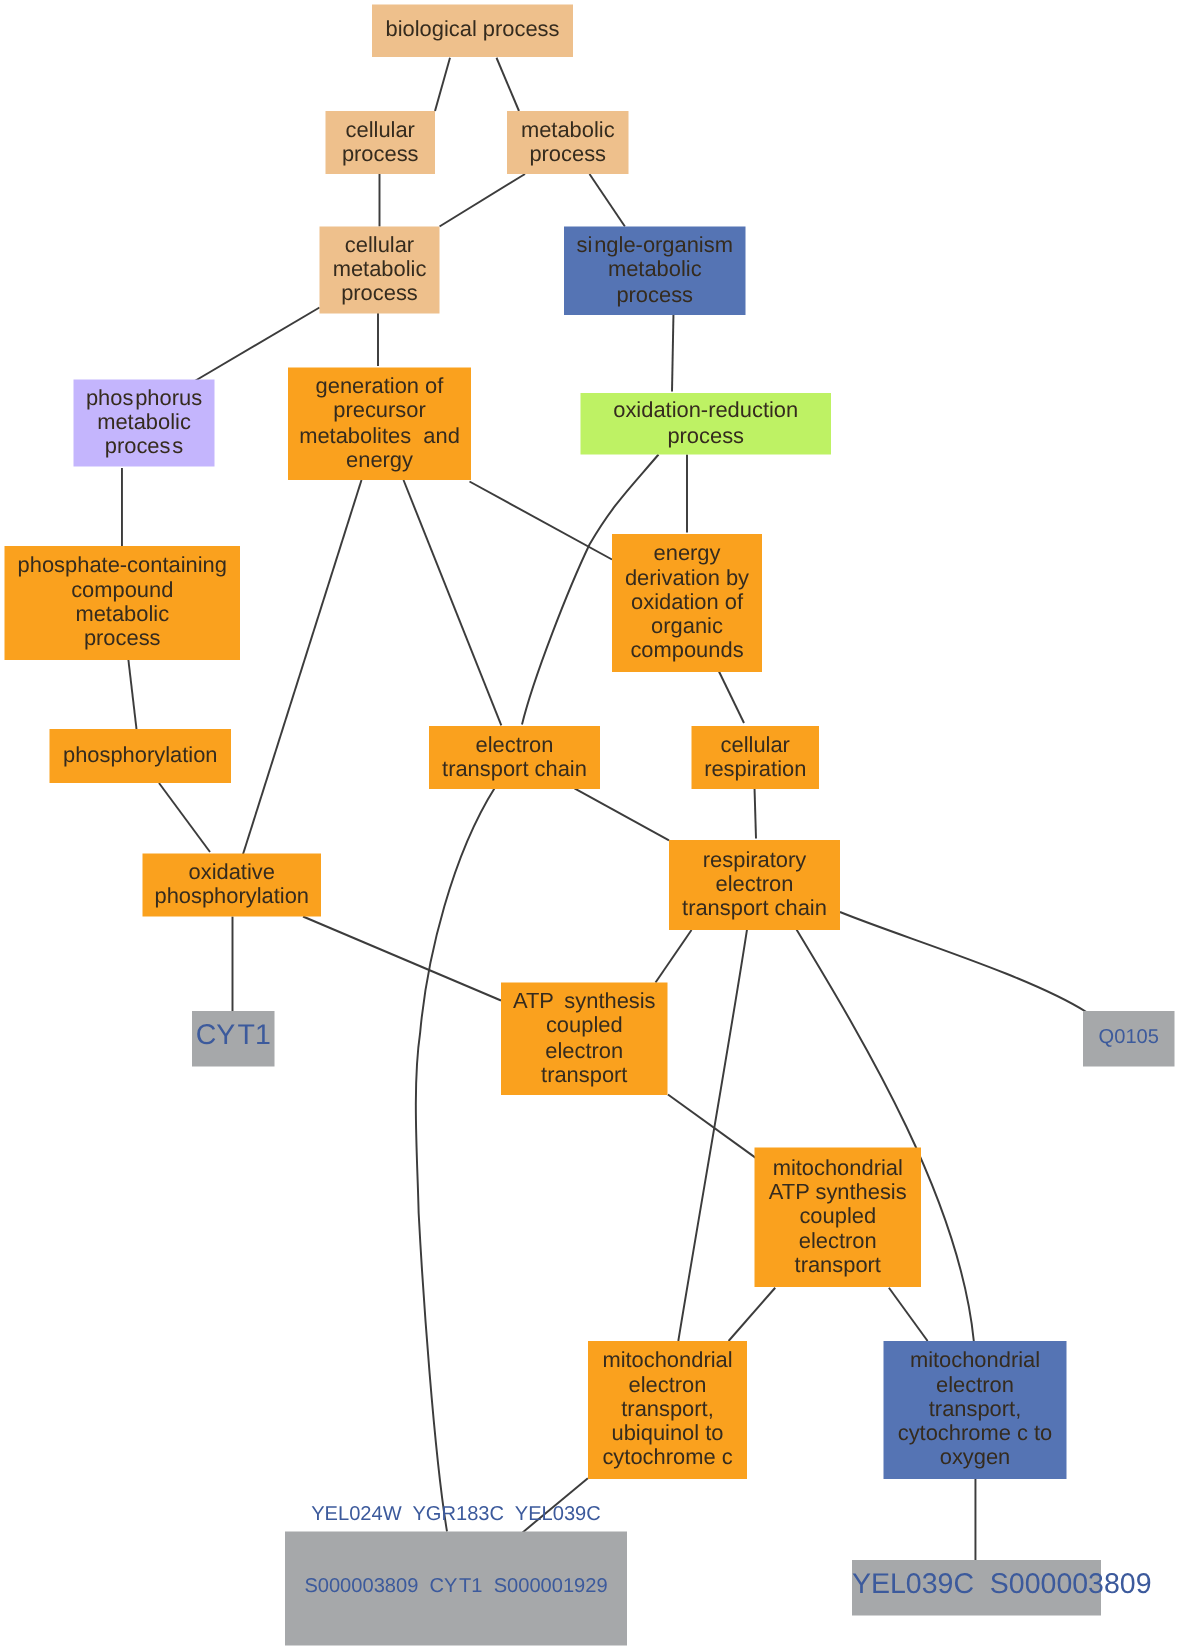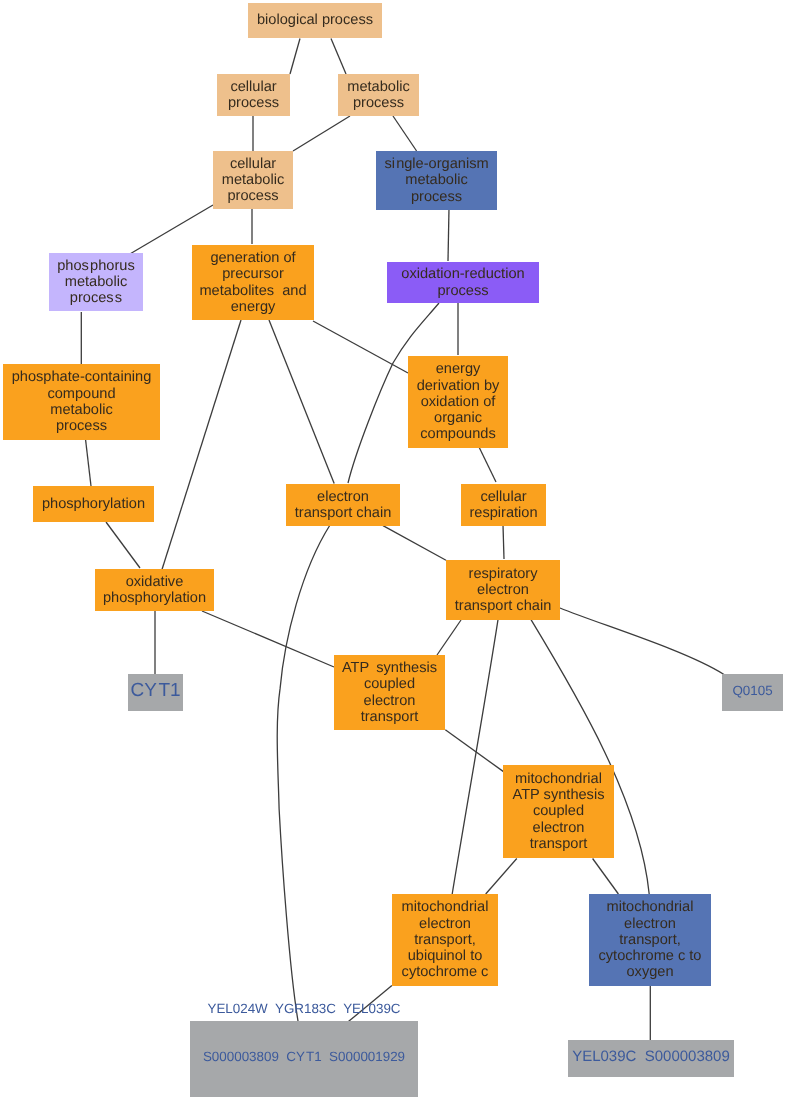--- a/index.html
+++ b/index.html
@@ -81,21 +81,21 @@
         <span class="ln">phos phorus</span>
         <span class="ln">metabolic</span>
         <span class="ln">proces s</span>
       </div>
       <div class="node kind-term" style="left: 192px; top: 245px; width: 122px; height: 75px; background: rgb(250, 161, 30); color: rgb(53, 43, 30);">
         <span class="ln">generation of</span>
         <span class="ln">precursor</span>
         <span class="ln">metabolites  and</span>
         <span class="ln">energy</span>
       </div>
-      <div class="node kind-term" style="left: 387px; top: 262px; width: 152px; height: 41px; background: #8b5cf6; color: rgb(53, 43, 30);">
+      <div class="node kind-term" style="left: 387px; top: 262px; width: 167px; height: 41px; background: #bef264; color: rgb(53, 43, 30);">
         <span class="ln">oxidation-reduction</span>
         <span class="ln">process</span>
       </div>
       <div class="node kind-term" style="left: 3px; top: 364px; width: 157px; height: 76px; background: rgb(250, 161, 30); color: rgb(53, 43, 30);">
         <span class="ln">phosphate-containing</span>
         <span class="ln">compound</span>
         <span class="ln">metabolic</span>
         <span class="ln">process</span>
       </div>
       <div class="node kind-term" style="left: 408px; top: 356px; width: 100px; height: 92px; background: rgb(250, 161, 30); color: rgb(53, 43, 30);">
@@ -156,18 +156,18 @@
         <span class="ln">electron</span>
         <span class="ln">transport,</span>
         <span class="ln">cytochrome c to</span>
         <span class="ln">oxygen</span>
       </div>
       <div class="node kind-gene" style="left: 190px; top: 1021px; width: 228px; height: 76px; background: rgb(166, 168, 170); color: rgb(60, 90, 156); font-size: 13.4px; line-height: 16.7px; padding-bottom: 2.6px; gap: 32px;">
         <span class="ln">YEL024W  YGR183C  YEL039C</span>
         <span class="ln">S000003809  CY T1  S000001929</span>
         <span class="ln">Q0105  QCR2  S000002937</span>
       </div>
-      <div class="node kind-gene" style="left: 568px; top: 1040px; width: 166px; height: 37px; background: rgb(166, 168, 170); color: rgb(60, 90, 156); font-size: 15px; line-height: 16.7px; padding-bottom: 2.6px;">
+      <div class="node kind-gene" style="left: 568px; top: 1040px; width: 166px; height: 37px; background: rgb(166, 168, 170); color: rgb(60, 90, 156); font-size: 19px; line-height: 16.7px; padding-bottom: 2.6px;">
         <span class="ln">YEL039C  S000003809</span>
       </div>
   </div>
 
 </div>
 
 </body></html>

